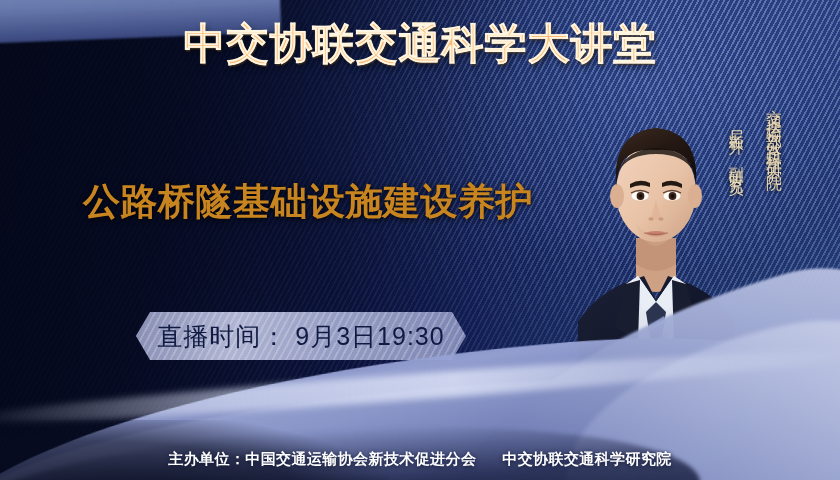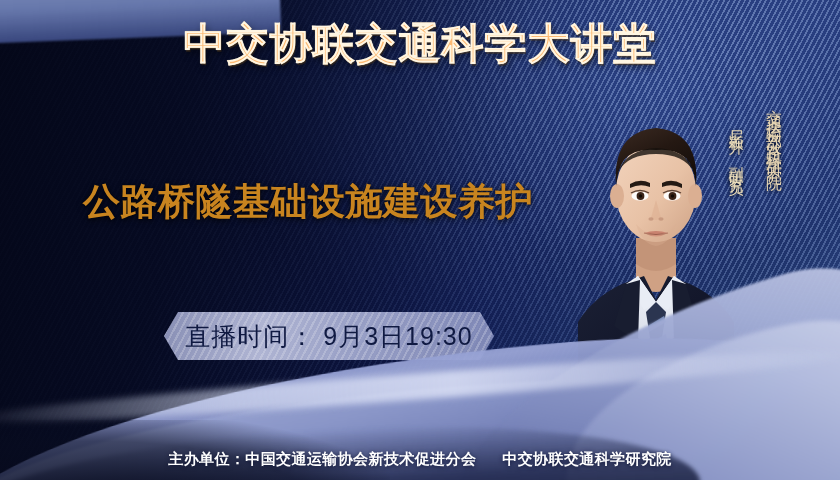--- a/index.html
+++ b/index.html
@@ -221,21 +221,21 @@
     color: #c8841f;
     letter-spacing: 0.5px;
     text-shadow: 0 2px 6px rgba(0,0,0,0.7), 0 0 2px rgba(0,0,0,0.6);
     white-space: nowrap;
   }
   .maintitle .tline { display: block; }
 
   
   .timepill {
     position: absolute;
-    left: 164px;
+    left: 136px;
     top: 312px;
     width: 330px;
     height: 48px;
     display: flex;
     align-items: center;
     justify-content: center;
     background: linear-gradient(100deg, rgba(168,175,216,0.80) 0%, rgba(198,203,233,0.88) 30%, rgba(176,183,221,0.85) 58%, rgba(150,158,203,0.80) 100%);
     clip-path: polygon(14px 0, calc(100% - 14px) 0, 100% 50%, calc(100% - 14px) 100%, 14px 100%, 0 50%);
     box-shadow: 0 3px 10px rgba(0,0,0,0.45);
   }

